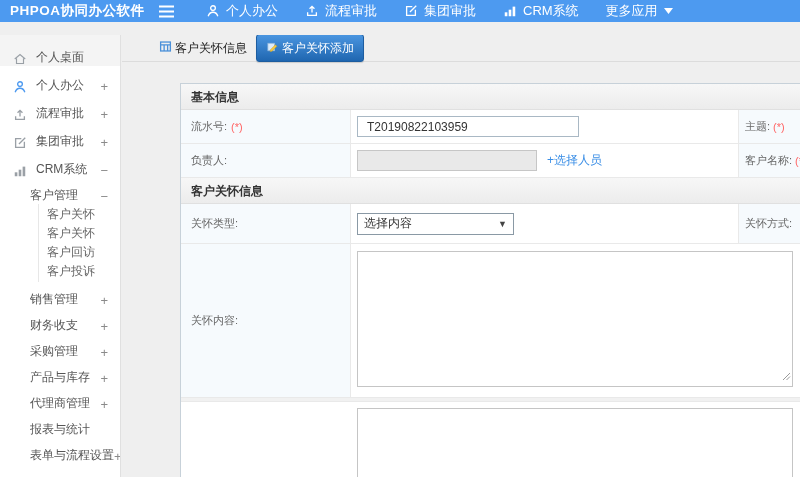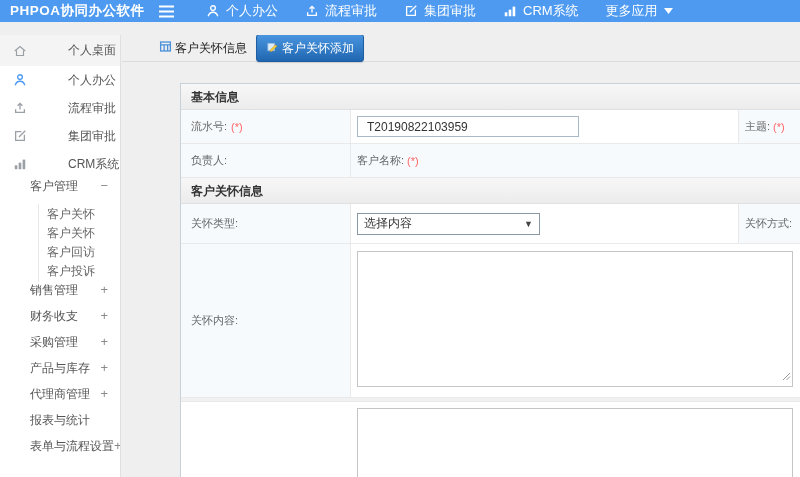--- a/index.html
+++ b/index.html
@@ -16,27 +16,27 @@
   .logo { padding-left:10px; width:158px; font-size:13.5px; font-weight:bold; letter-spacing:.5px; }
   .hamburger { width:20px; margin-right:28px; cursor:pointer; display:flex; align-items:center; }
   .nav-item { display:flex; align-items:center; gap:6px; margin-right:27px; font-size:13px; cursor:pointer; white-space:nowrap; }
   .nav-item svg { display:block; }
   
   .sidebar {
     position:absolute; top:35px; left:0; width:121px; bottom:0;
     background:#fff; border-right:1px solid #e0e0e0; overflow:hidden;
     color:#555;
   }
-  .s-item { height:28px; display:flex; align-items:center; padding:0 12px 0 13px; cursor:pointer;gap:32px; }
+  .s-item { height:28px; display:flex; align-items:flex-end; padding:0 12px 0 13px; cursor:pointer; }
   .s-item.desktop { height:31px; background:#f4f4f4; }
   .s-item .sicon { width:15px; height:15px; color:#9aa0a6; margin-right:8px; flex:none; display:flex; align-items:center; }
   .s-item .sicon.blue { color:#4d9af0; }
   .s-label { font-size:12px; color:#555; white-space:nowrap; }
   .expand { margin-left:auto; color:#8a8a8a; font-size:13px; }
-  .s-group { height:26px; display:flex; align-items:flex-start; padding:0 12px 0 30px; cursor:pointer; }
+  .s-group { height:26px; display:flex; align-items:flex-end; padding:0 12px 0 30px; cursor:pointer; }
   .sub2-wrap { margin-left:38px; border-left:1px solid #e7e7e7; padding:1px 0; }
   .s-sub2 { height:19px; display:flex; align-items:center; padding-left:8px; cursor:pointer; }
   .s-sub2 .s-label { color:#666; }
   
   .main { position:absolute; top:35px; left:122px; right:0; bottom:0; background:#efefef; overflow:hidden; }
   .tabbar { height:27px; display:flex; align-items:center; padding-left:37px; border-bottom:1px solid #dcdcdc; }
   .tab-info { display:flex; align-items:center; gap:3px; color:#222; cursor:pointer; }
   .tab-add {
     margin-left:9px; height:21px; padding:13px 9px; display:flex; align-items:center; gap:4px;
     background:linear-gradient(#4a95e0,#1f66b0); border:1px solid #1d5da0; border-radius:3px;
@@ -58,21 +58,21 @@
   }
   .c-fld { width:388px; flex:none; display:flex; align-items:center; padding-left:6px; border-right:1px solid #e9e9e9; background:#fff; }
   .c-lbl2 { flex:1; display:flex; align-items:center; gap:3px; padding-left:6px; background:#f6fafd; font-size:11px; color:#666; white-space:nowrap; overflow:hidden; }
   .c-wide { flex:1; padding:7px 0 0 6px; background:#fff; }
   .req { color:#f66; }
   .h34 { height:34px; } .h40 { height:40px; } .h154 { height:154px; }
   .txt-input { width:222px; height:21px; border:1px solid #a9b8c4; padding:0 9px; font-size:12px; color:#333; font-family:inherit; }
   .txt-input.disabled { width:180px; background:#e9e9e9; border:1px solid #c6c6c6; }
   .picker-link { color:#3a8ee6; margin-left:10px; font-size:12px; cursor:pointer; text-decoration:none; }
   .sel {
-    width:183px; height:22px; border:1px solid #8a99a5; background:#fff; color:#333;
+    width:157px; height:22px; border:1px solid #8a99a5; background:#fff; color:#333;
     display:flex; align-items:center; justify-content:space-between; padding:0 6px; cursor:pointer; font-size:12px;
   }
   .sel .caret { color:#444; font-size:9px; }
   .ta-wrap { position:relative; width:436px; }
   .ta { width:436px; border:1px solid #c5c5c5; resize:none; font-family:inherit; font-size:12px; display:block; }
   .ta1 { height:136px; }
   .ta2 { height:90px; }
   .resize-grip { position:absolute; right:2px; bottom:3px; pointer-events:none; }
   .gap-row { height:4px; background:#f1f1f1; border-bottom:1px solid #e9e9e9; }
   .last-row { border-bottom:none; align-items:flex-start; }
@@ -273,20 +273,24 @@
       <div class="c-lbl2">
         <span>主题:</span>
         <span class="req">(*)</span>
       </div>
     </div>
 
     <div class="frow h34">
       <div class="c-lbl">
         <span>负责人:</span>
       </div>
+      <div class="c-fld">
+        <input class="txt-input disabled" type="text" disabled="" style="">
+        <a class="picker-link">+选择人员</a>
+      </div>
       <div class="c-lbl2">
         <span>客户名称:</span>
         <span class="req">(*)</span>
       </div>
     </div>
 
     <div class="sec">客户关怀信息</div>
 
     <div class="frow h40">
       <div class="c-lbl">

